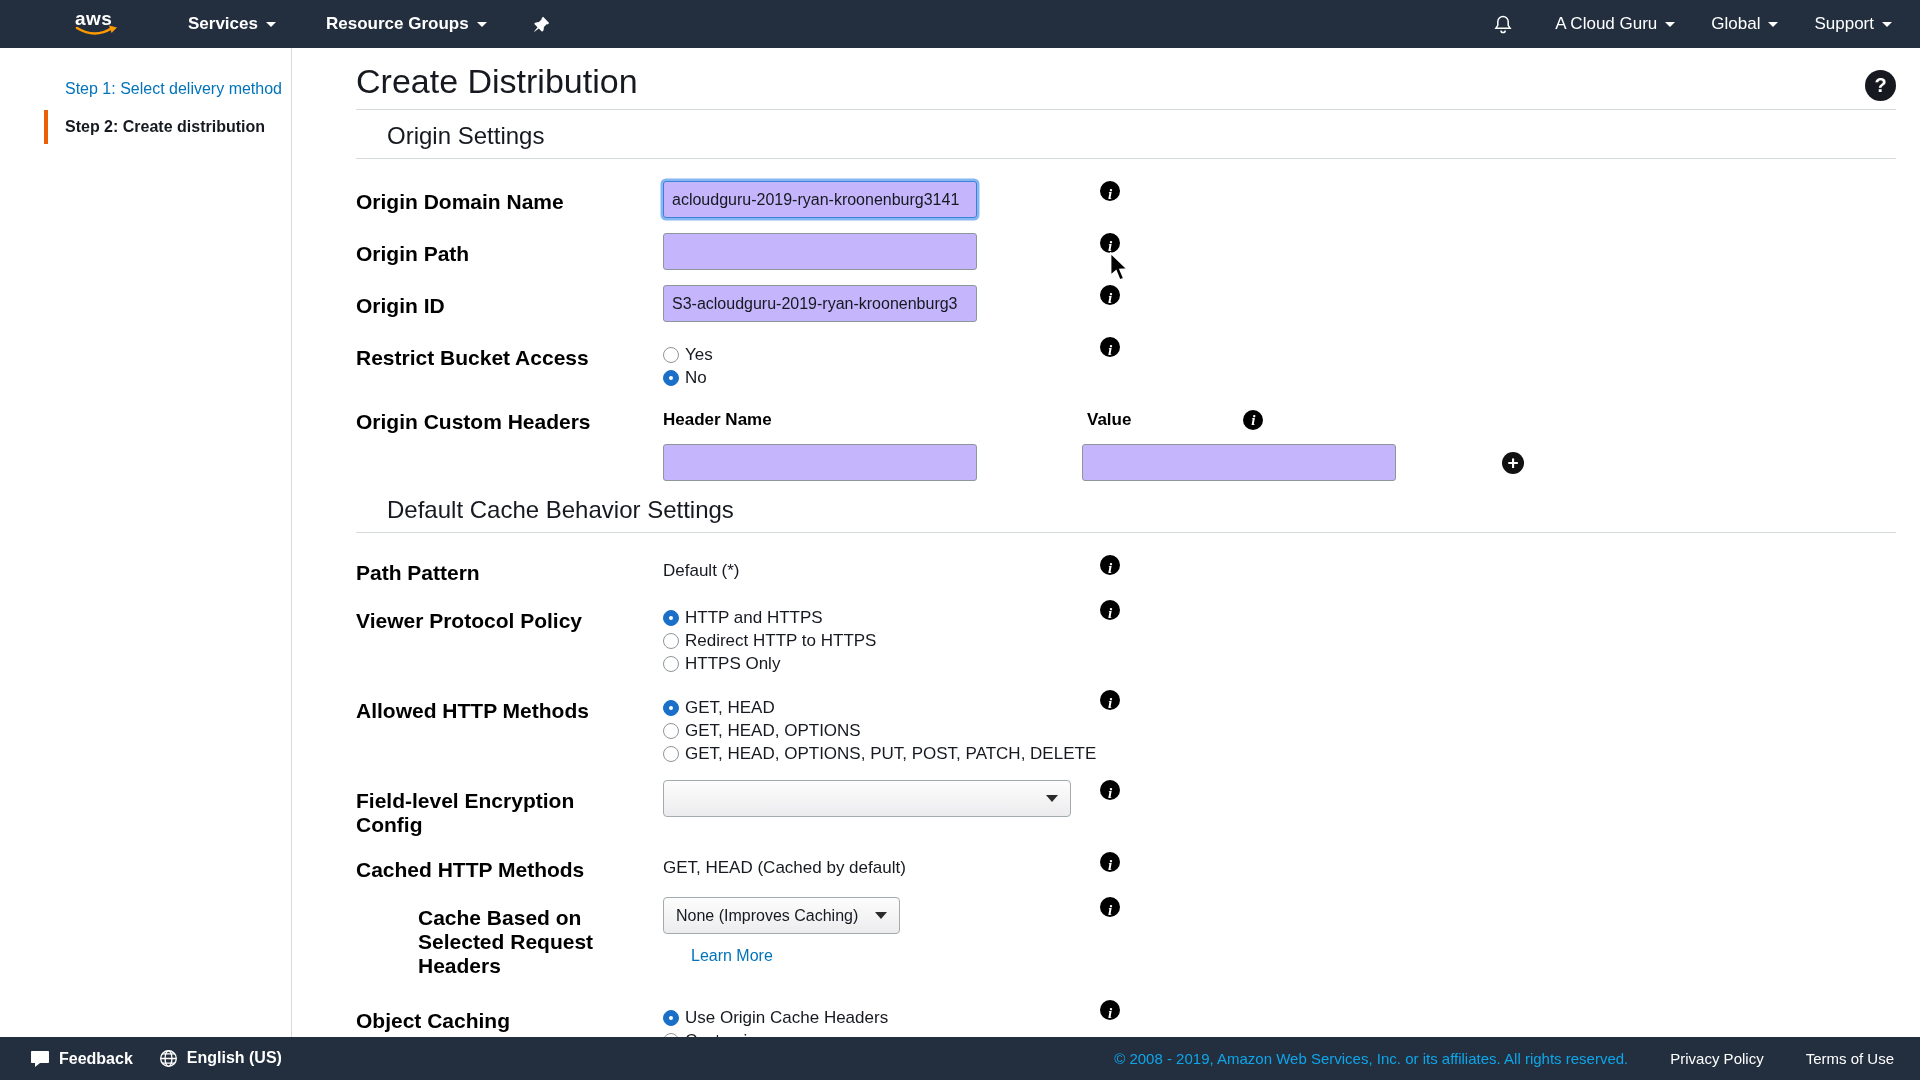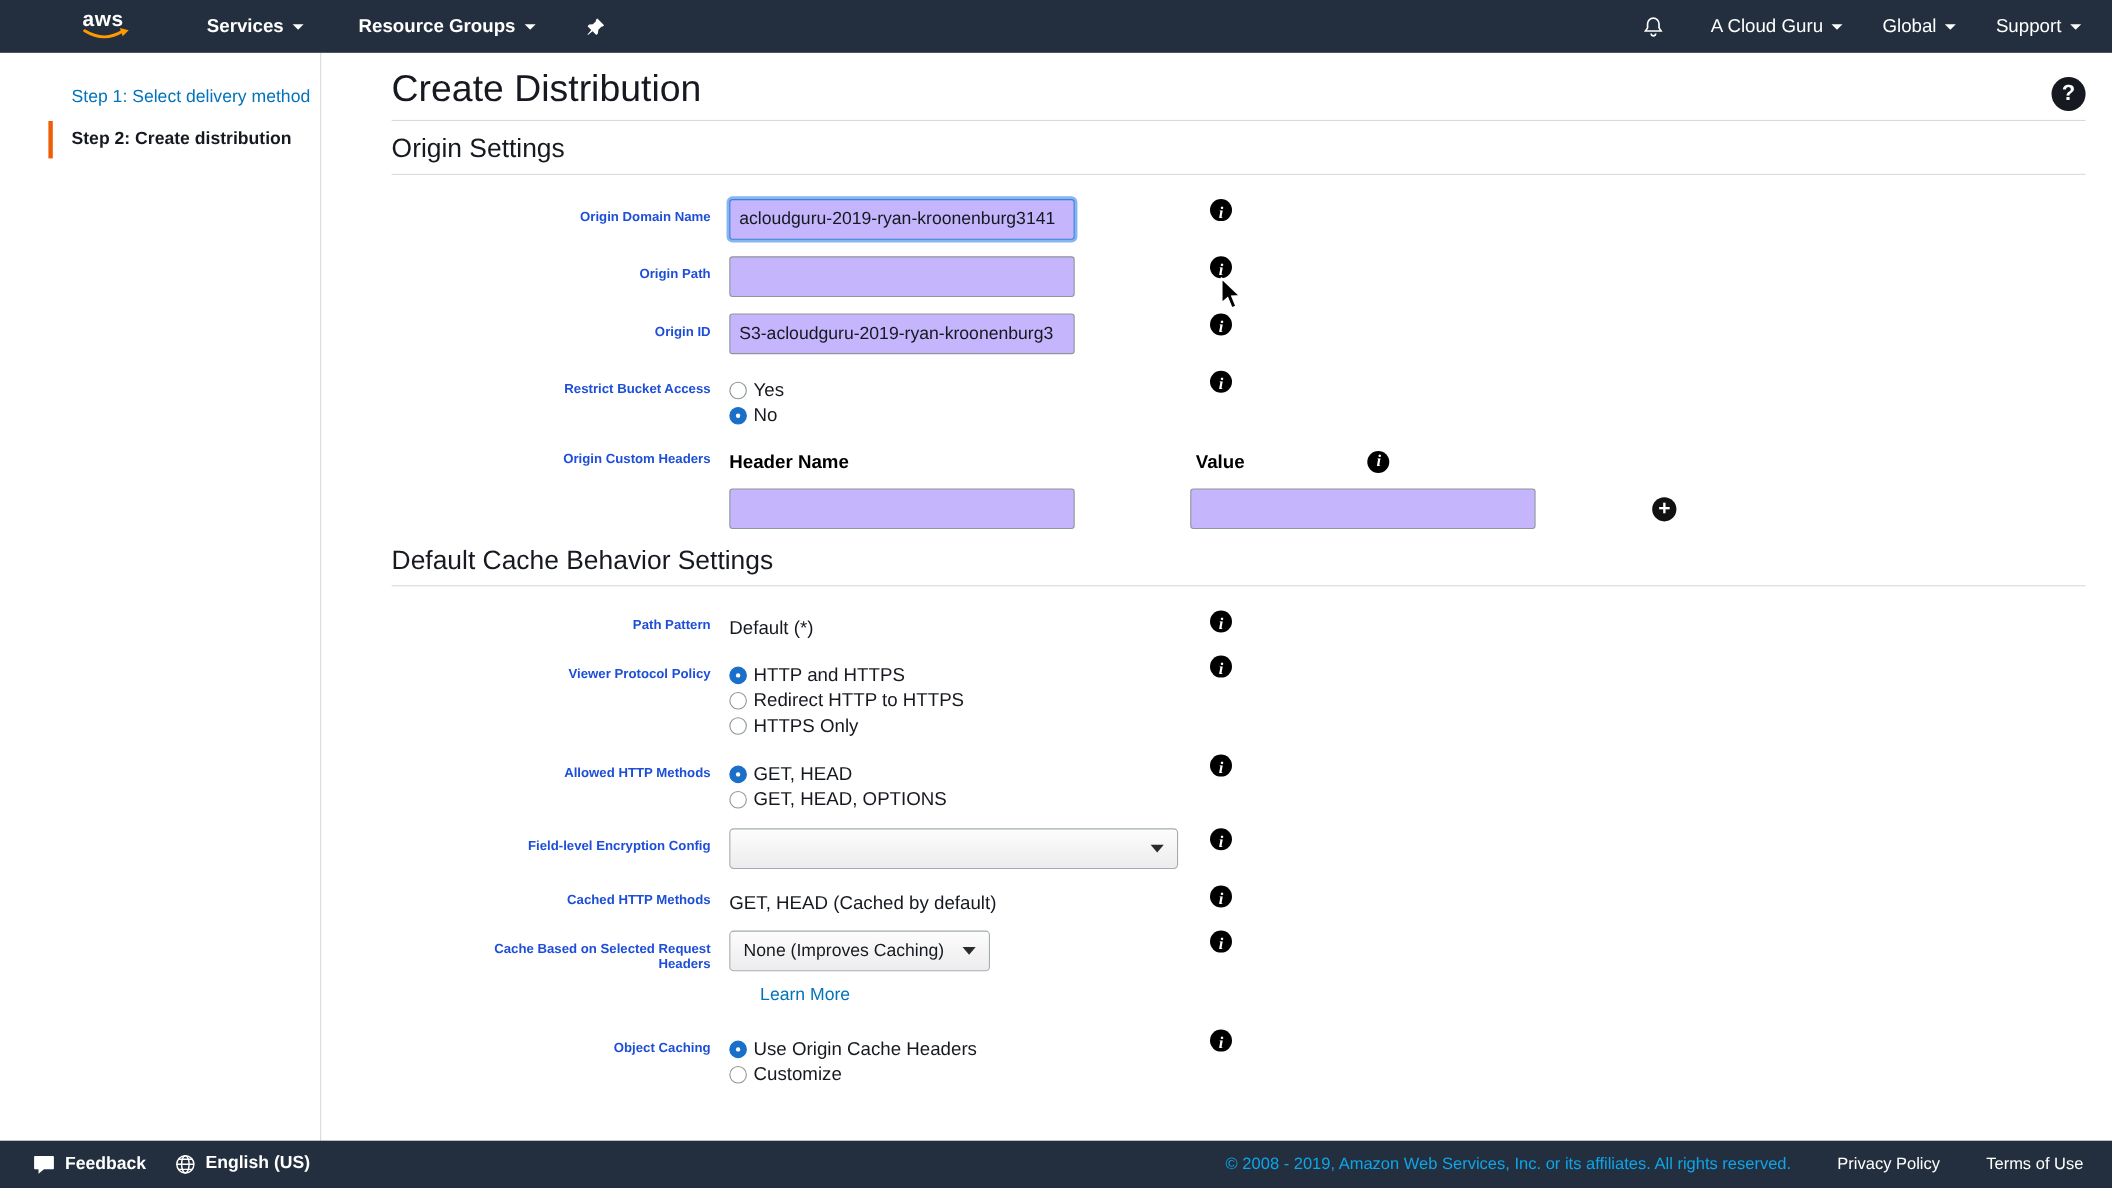--- a/index.html
+++ b/index.html
@@ -27,25 +27,25 @@
   .step1 { color:#0073bb; cursor:pointer; }
   .step2 { color:#16191f; font-weight:700; border-left-color:#eb5f07; }
 
   
   .main { position:absolute; top:48px; left:334px; right:0; bottom:43px; overflow:hidden; padding:0 24px 0 22px; }
   .page-header { display:flex; justify-content:space-between; align-items:flex-end; padding-top:14px; }
   .page-title { font-size:34px; font-weight:400; color:#16191f; }
   .help-icon { width:31px; height:31px; border-radius:50%; background:#16191f; color:#fff;
     display:flex; align-items:center; justify-content:center; font-size:20px; font-weight:700; cursor:pointer; }
   .rule { border:0; border-top:1px solid #d5dbdb; margin-top:8px; }
-  .section-title { margin-top:12px; font-size:24px; font-weight:400; }
+  .section-title { margin-top:12px; font-size:24px; font-weight:400;margin-left:31px; }
   .rule-section { margin-bottom:22px; }
 
   .frow { display:flex; align-items:flex-start; margin-bottom:15px; }
-  .flabel { width:290px; flex-shrink:0; text-align:right; font-weight:700; font-size:12px; color:#1d4ed8; padding-top:9px; }
+  .flabel { width:290px; flex-shrink:0; font-weight:700; font-size:21px; color:#000000; padding-top:9px; }
   .flabel-static { padding-top:6px; }
   .flabel-narrow { padding-left:62px; }
   .fctl { margin-left:17px; width:437px; flex-shrink:0; }
   .finfo { padding-top:7px; }
   .text-input { width:314px; height:37px; border:1px solid #8d9699; border-radius:3px; background:#c4b5fd;
     font-size:16px; color:#16191f; padding:0 8px; font-family:inherit; outline:none; }
   .text-input.focused { border:1px solid #3b82d8; box-shadow:0 0 0 2.5px #85b6f2; }
   .static-val { font-size:17px; padding-top:6px; }
 
   .radio-group { padding-top:6px; }
@@ -260,20 +260,24 @@
     <label class="flabel">Allowed HTTP Methods</label>
     <div class="fctl radio-group">
       <div class="radio-line">
         <span class="radio checked"></span>
         <span>GET, HEAD</span>
       </div>
       <div class="radio-line">
         <span class="radio"></span>
         <span>GET, HEAD, OPTIONS</span>
       </div>
+      <div class="radio-line">
+        <span class="radio"></span>
+        <span>GET, HEAD, OPTIONS, PUT, POST, PATCH, DELETE</span>
+      </div>
     </div>
     <span class="info-icon finfo">
         <span>i</span>
       </span>
   </div>
 
   <div class="frow">
     <label class="flabel">Field-level Encryption Config</label>
     <div class="fctl">
       <div class="select-box fle-select">

